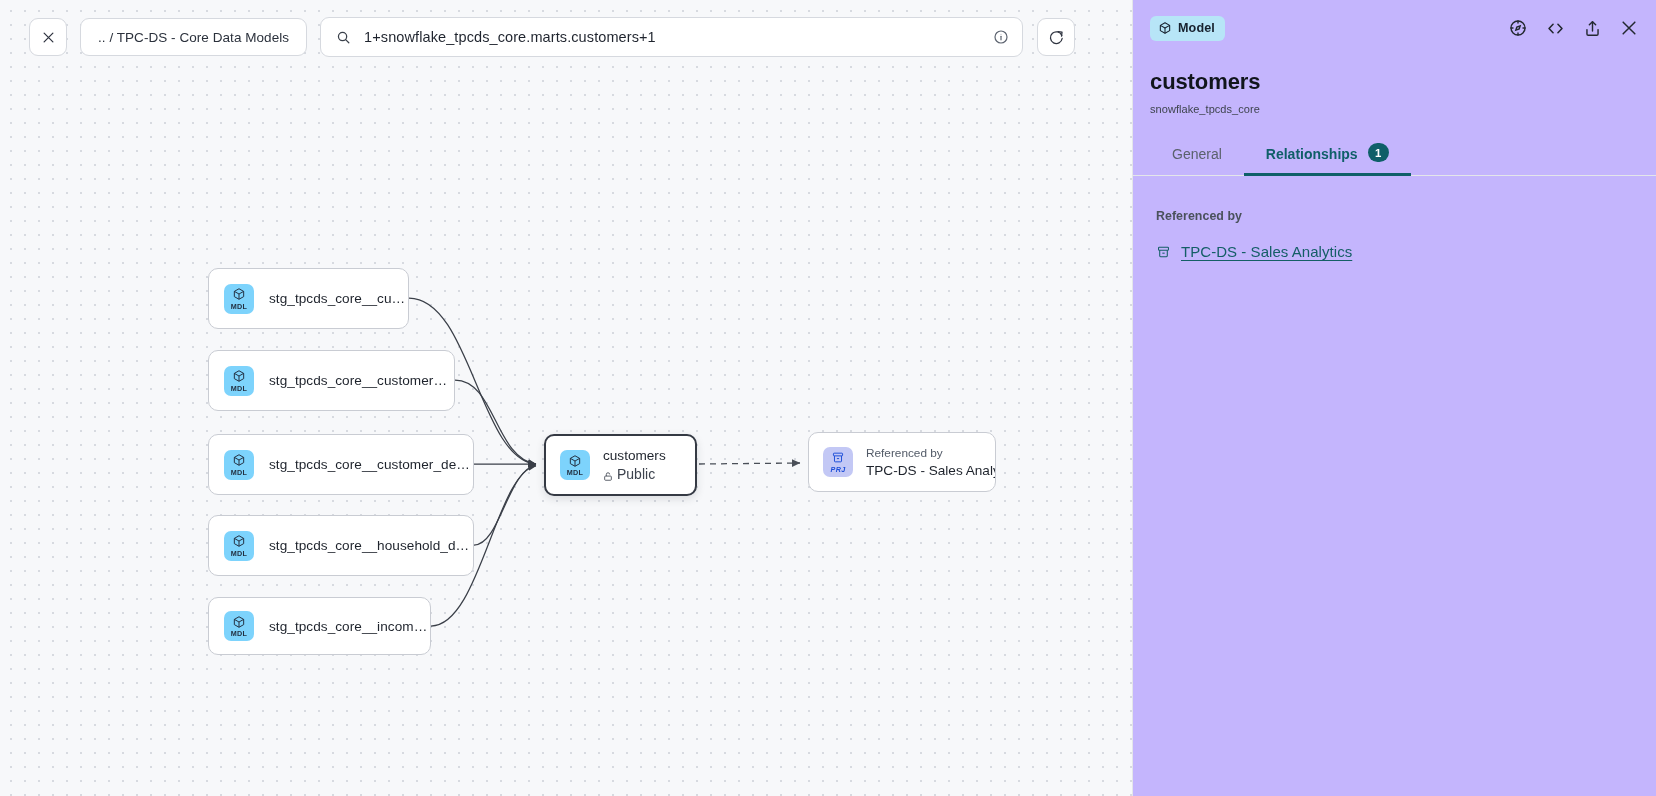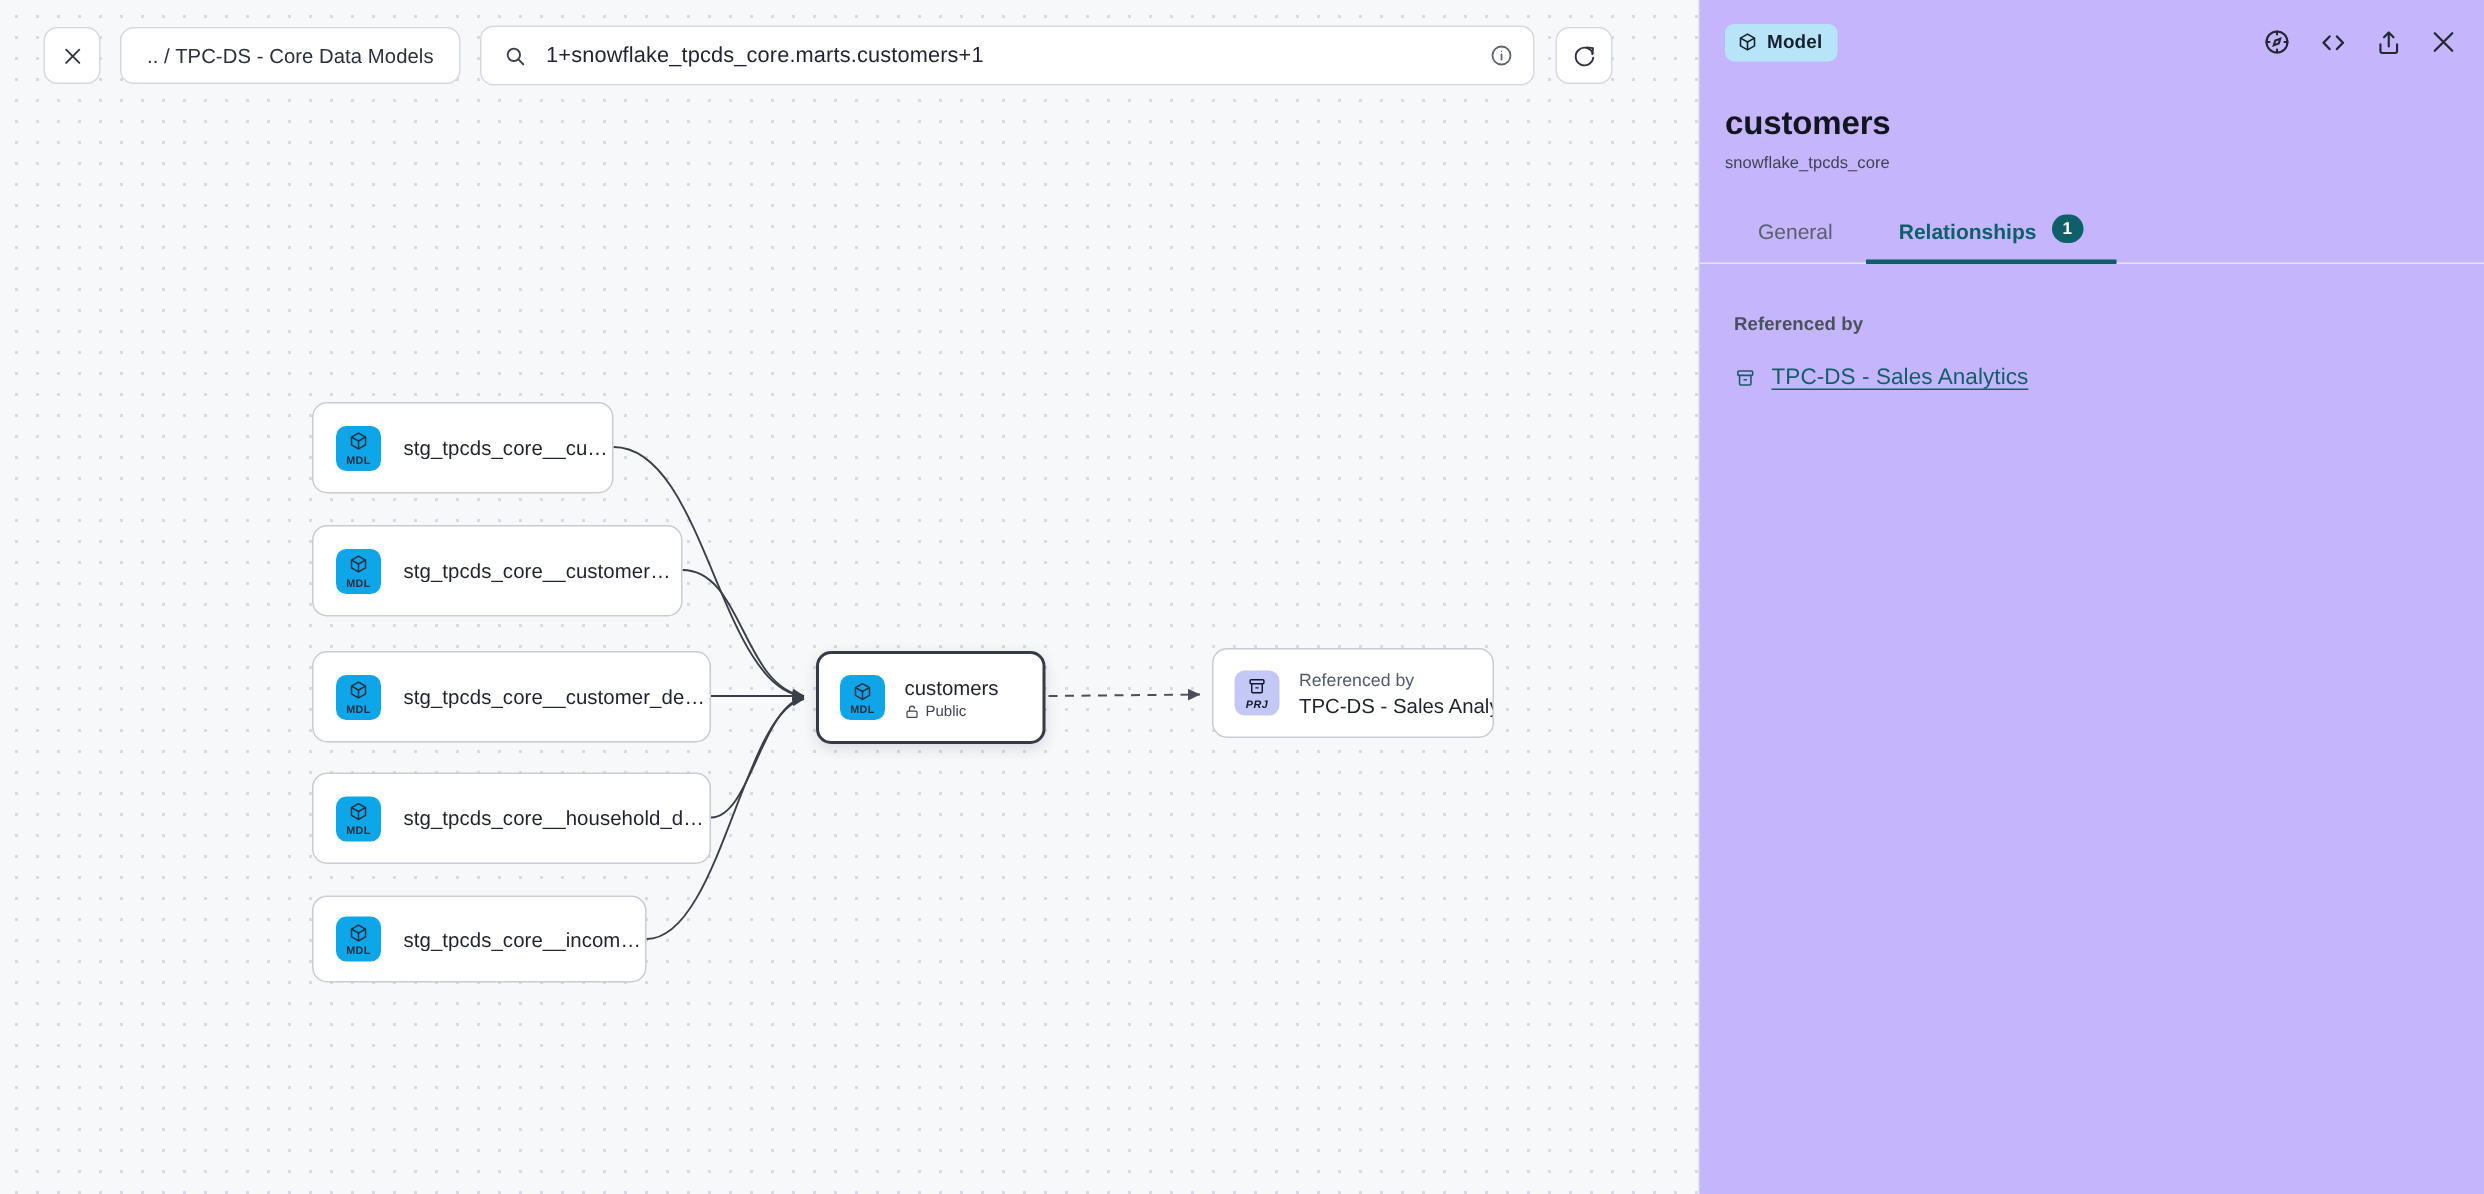--- a/index.html
+++ b/index.html
@@ -91,35 +91,35 @@
     z-index: 4;
   }
   .badge {
     width: 30px; height: 30px;
     border-radius: 7px;
     display: flex; flex-direction: column;
     align-items: center; justify-content: center;
     flex: 0 0 auto;
     line-height: 1;
   }
-  .badge-mdl { background: #0ea5e9; color: #223041; }
-  .badge-prj { background: #c3c8f5; color: #0f172a; font-style: italic; }
+  .badge-mdl { background: #7dd3fc; color: #223041; }
+  .badge-prj { background: #c3c8f5; color: #1d4ed8; font-style: italic; }
   .badge-code { font-size: 7.2px; font-weight: bold; letter-spacing: .3px; margin-top: 1.5px; }
   .node-label {
     font-size: 13.6px;
     color: #1e232c;
     white-space: nowrap;
     overflow: hidden;
     text-overflow: ellipsis;
     letter-spacing: .05px;
   }
   .node-body { display: flex; flex-direction: column; gap: 3px; overflow: hidden; }
   .node-title { font-size: 13.6px; color: #1e232c; white-space: nowrap; }
   .node-sub {
-    font-size: 10px; color: #3d434e;
+    font-size: 14px; color: #3d434e;
     display: flex; align-items: flex-end; gap: 4px; white-space: nowrap;
   }
   .node-sub-top { font-size: 11.8px; color: #525a67; white-space: nowrap; }
 
   
   #panel {
     position: absolute; right: 0; top: 0;
     width: 524px; height: 796px;
     background: #c4b5fd;
     border-left: 1px solid #e4e6ea;

